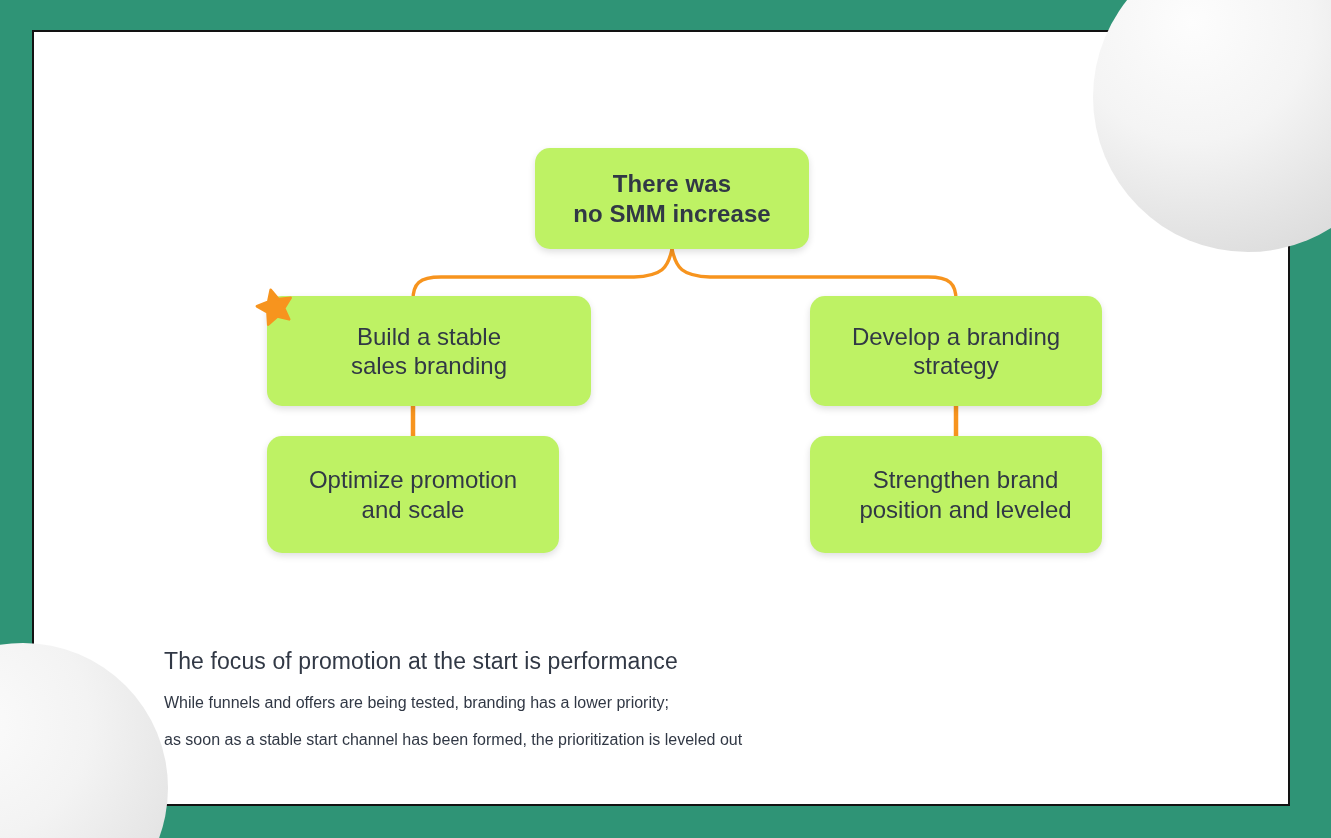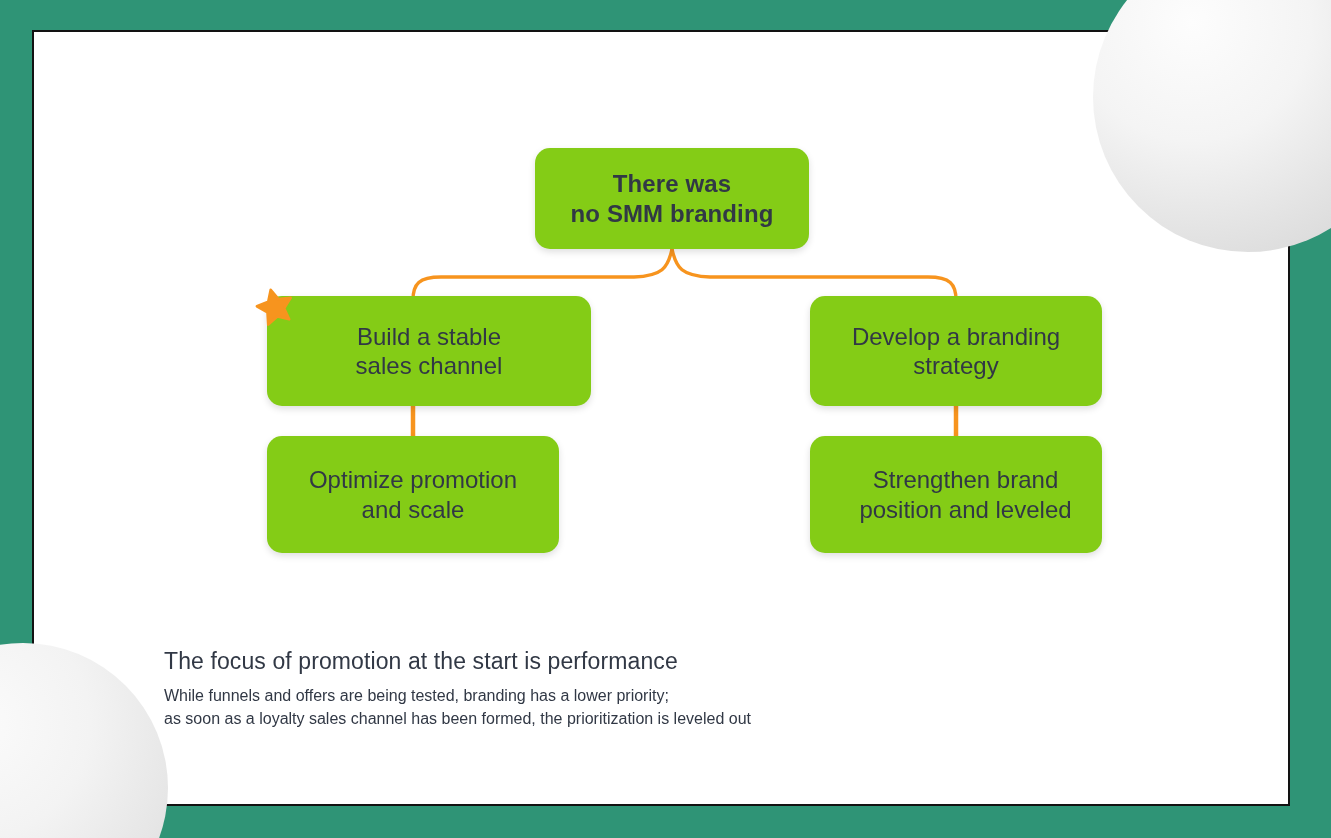--- a/index.html
+++ b/index.html
@@ -34,21 +34,21 @@
     box-sizing:border-box;
     z-index:3;
   }
 
   
   #diagram{position:absolute;left:0;top:0;width:100%;height:100%;}
   #connectors{position:absolute;left:0;top:0;width:1258px;height:776px;z-index:4;pointer-events:none;}
 
   .node{
     position:absolute;
-    background:#84cc16;
+    background:#bef264;
     border-radius:15px;
     box-shadow:0 3px 7px rgba(0,0,0,.13);
     display:flex;align-items:center;justify-content:center;
     text-align:center;
     color:#313845;
     z-index:5;
     box-sizing:border-box;
   }
   .node span{display:block;line-height:1.22;}
 
@@ -70,25 +70,25 @@
   }
 
   
   #star-badge{
     position:absolute;left:220px;top:254px;width:42px;height:42px;z-index:7;
   }
 
   
   #footer{position:absolute;left:130px;top:615px;width:900px;z-index:5;}
   #footer-heading{
-    font-size:23px;color:#313845;line-height:1.3;margin-bottom:7px;
+    font-size:23px;color:#313845;line-height:1.3;
     letter-spacing:.1px;
   }
   #footer-sub{font-size:16px;color:#313845;line-height:1.45;}
-  #footer-sub div{white-space:nowrap;}
+  #footer-sub div{white-space:nowrap;margin-top:14px;}
 </style>
 </head>
 <body>
 
 <div class="sphere" id="sphere-bl"></div>
 
 <div id="slide">
 
   <div id="diagram">
 
@@ -103,34 +103,34 @@
                L 894 245
                C 916 245, 922 252, 922 268" fill="none" stroke="#f7941e" stroke-width="3.4" stroke-linecap="round"></path>
 
       <line x1="379" y1="374" x2="379" y2="404" stroke="#f7941e" stroke-width="4.5"></line>
       <line x1="922" y1="374" x2="922" y2="404" stroke="#f7941e" stroke-width="4.5"></line>
     </svg>
 
     <div class="node" id="node-root">
       <div>
         <span>There was</span>
-        <span>no SMM branding</span>
+        <span>no SMM increase</span>
       </div>
     </div>
 
     <svg id="star-badge" viewBox="0 0 42 42">
       <g transform="rotate(-14 21 21)">
         <path d="M21 3.2 L26.3 14.2 L38.4 15.9 L29.6 24.4 L31.8 36.4 L21 30.7 L10.2 36.4 L12.4 24.4 L3.6 15.9 L15.7 14.2 Z" fill="#f7941e" stroke="#f7941e" stroke-width="2.6" stroke-linejoin="round"></path>
       </g>
     </svg>
 
     <div class="node" id="node-left">
       <div>
         <span>Build a stable</span>
-        <span>sales channel</span>
+        <span>sales branding</span>
       </div>
     </div>
 
     <div class="node" id="node-left-child">
       <div>
         <span>Optimize promotion</span>
         <span>and scale</span>
       </div>
     </div>
 
@@ -147,19 +147,19 @@
         <span>position and leveled</span>
       </div>
     </div>
 
   </div>
 
   <div id="footer">
     <div id="footer-heading">The focus of promotion at the start is performance</div>
     <div id="footer-sub">
       <div>While funnels and offers are being tested, branding has a lower priority;</div>
-      <div>as soon as a loyalty sales channel has been formed, the prioritization is leveled out</div>
+      <div>as soon as a stable start channel has been formed, the prioritization is leveled out</div>
     </div>
   </div>
 
 </div>
 
 <div class="sphere" id="sphere-tr"></div>
 
 </body></html>

